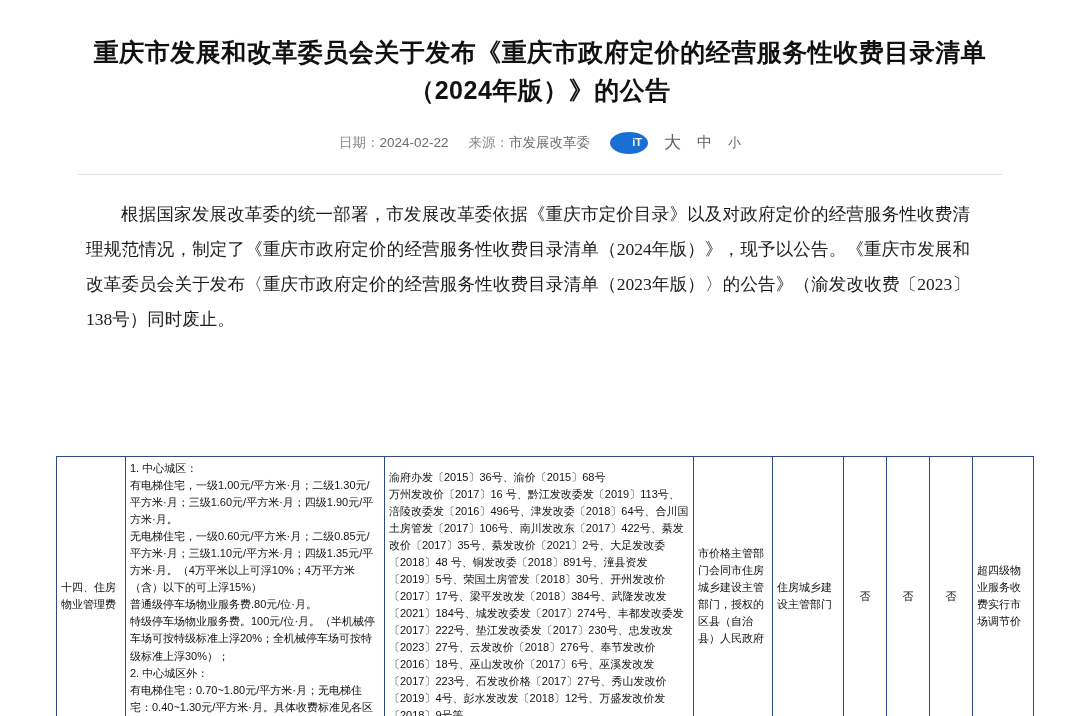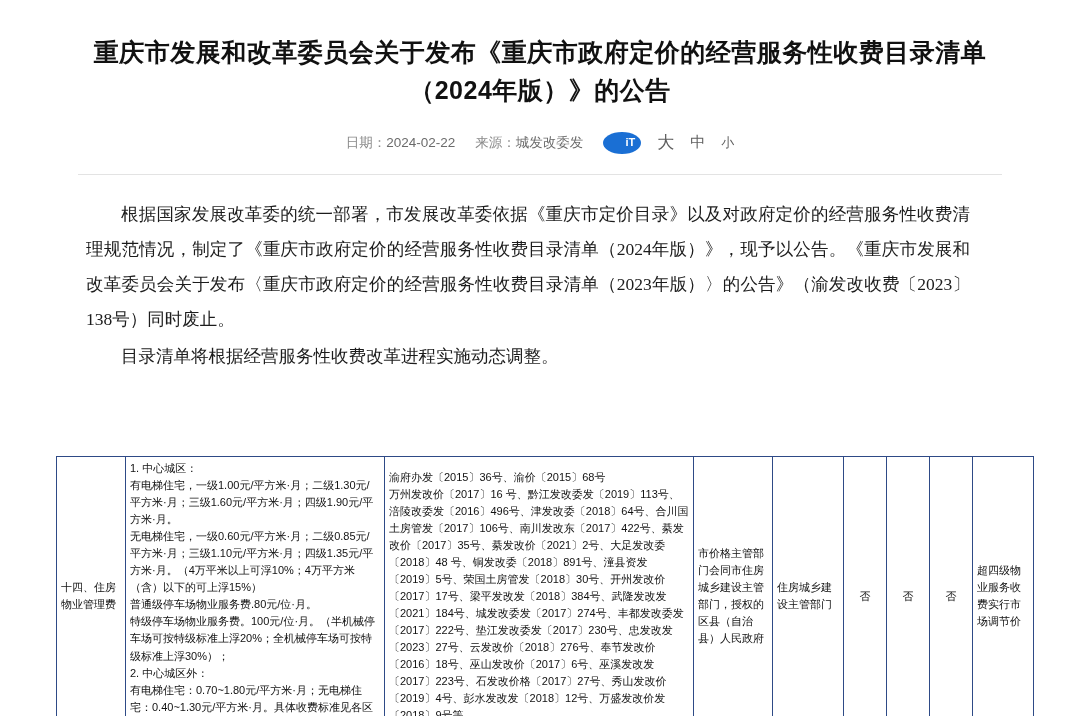--- a/index.html
+++ b/index.html
@@ -173,36 +173,35 @@
 <div class="page">
 
   <div class="doc-header">
     <div class="doc-title">重庆市发展和改革委员会关于发布《重庆市政府定价的经营服务性收费目录清单（2024年版）》的公告</div>
 
     <div class="meta-row">
       <div class="meta-item">
         <span class="meta-label">日期：</span><span class="meta-value">2024-02-22</span>
       </div>
       <div class="meta-item">
-        <span class="meta-label">来源：</span><span class="meta-value">城发改委发</span>
+        <span class="meta-label">来源：</span><span class="meta-value">市发展改革委</span>
       </div>
       <div class="font-size-group">
         <span class="badge-icon">iT</span>
         <span class="fs-btn large">大</span>
         <span class="fs-btn medium">中</span>
         <span class="fs-btn small">小</span>
       </div>
     </div>
   </div>
 
   <div class="divider"></div>
 
   <div class="doc-body">
     <p class="para">根据国家发展改革委的统一部署，市发展改革委依据《重庆市定价目录》以及对政府定价的经营服务性收费清理规范情况，制定了《重庆市政府定价的经营服务性收费目录清单（2024年版）》，现予以公告。《重庆市发展和改革委员会关于发布〈重庆市政府定价的经营服务性收费目录清单（2023年版）〉的公告》（渝发改收费〔2023〕138号）同时废止。</p>
-    <p class="para">目录清单将根据经营服务性收费改革进程实施动态调整。</p>
   </div>
 
   <div class="table-wrap">
     <table class="fee-table">
       <tbody>
         <tr>
           <td class="col-name">十四、住房物业管理费</td>
           <td class="col-standard">
             <div class="cell-block">1. 中心城区：
 有电梯住宅，一级1.00元/平方米·月；二级1.30元/平方米·月；三级1.60元/平方米·月；四级1.90元/平方米·月。

